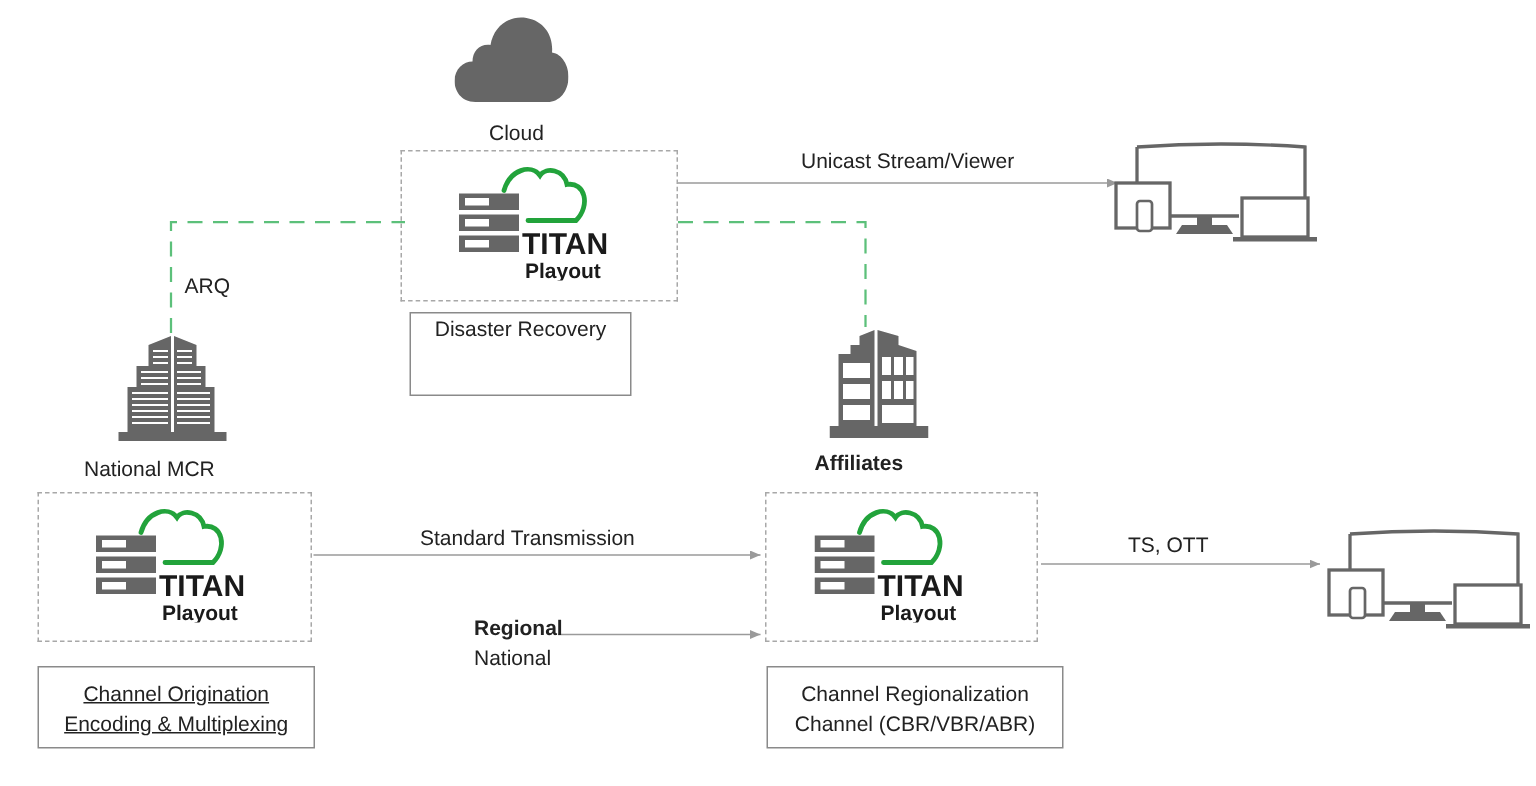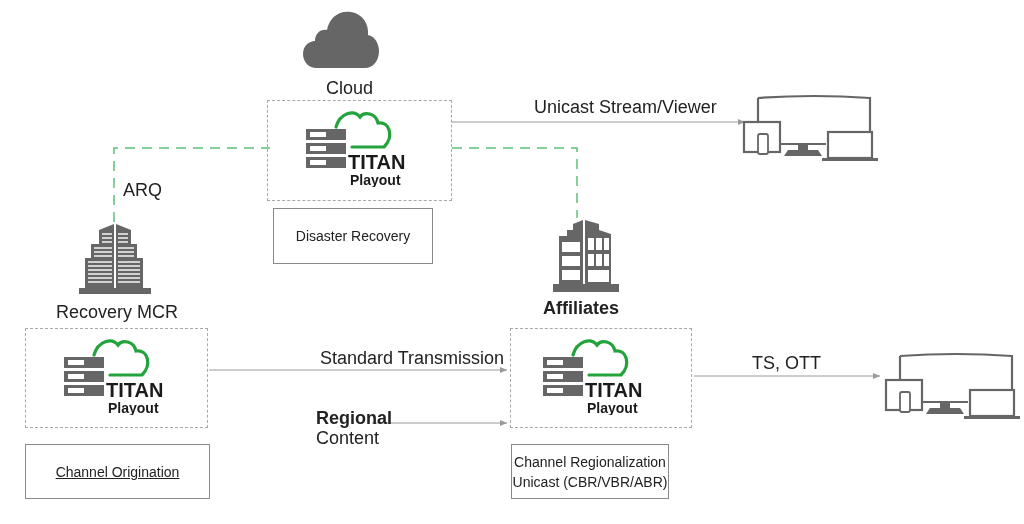--- a/index.html
+++ b/index.html
@@ -1,19 +1,19 @@
 <!DOCTYPE html>
 <html><head>
 <meta charset="utf-8">
 <style>
   html, body { margin:0; padding:0; background:#ffffff; }
   body { width:1024px; height:524px; position:relative; overflow:hidden;
          font-family:"Liberation Sans", "DejaVu Sans", sans-serif; color:#222; }
   .abs { position:absolute; }
-  .lbl { position:absolute; font-size:18px; color:#222; white-space:nowrap; line-height:17px; }
+  .lbl { position:absolute; font-size:14px; color:#222; white-space:nowrap; line-height:17px; }
   .dash-box { position:absolute; border:1.5px dashed #a8a8a8; box-sizing:border-box; }
   .cap-box { position:absolute; border:1px solid #8a8a8a; box-sizing:border-box;
              display:flex; flex-direction:column; align-items:center; justify-content:center;
              font-size:14px; line-height:20px; color:#222; background:#fff; }
   svg.full { position:absolute; left:0; top:0; }
   .logo { position:absolute; width:110px; height:80px; }
 </style>
 </head>
 <body>
 
@@ -49,21 +49,21 @@
       <rect x="4" y="25" width="16" height="5" fill="#fff"></rect>
     <rect x="0" y="36" width="40" height="11" fill="#666"></rect>
       <rect x="4" y="39" width="16" height="5" fill="#fff"></rect>
     <rect x="0" y="50" width="40" height="11" fill="#666"></rect>
       <rect x="4" y="53" width="16" height="5" fill="#fff"></rect>
     <text x="42" y="62" font-family="Liberation Sans, sans-serif" font-weight="bold" font-size="20" fill="#1a1a1a">TITAN</text>
     <text x="44" y="78" font-family="Liberation Sans, sans-serif" font-weight="bold" font-size="14" fill="#1a1a1a">Playout</text>
   </svg>
 </div>
 
-<div class="cap-box" style="left:273px;top:208px;width:160px;height:56px;">
+<div class="cap-box" style="left:273px;top:208px;width:148px;height:56px;justify-content:space-between;">
   <span>Disaster Recovery</span>
 </div>
 
 <span class="lbl" style="left:534px;top:99px;">Unicast Stream/Viewer</span>
 <span class="lbl" style="left:123px;top:162px;margin-top:20px;">ARQ</span>
 
 <svg class="abs" style="left:742px;top:94px;" width="136" height="68" viewBox="0 0 136 68">
   <path d="M16,4 Q72,0 128,4 L128,46" fill="none" stroke="#666" stroke-width="2.2"></path>
   <line x1="16" y1="4" x2="16" y2="28" stroke="#666" stroke-width="2.2"></line>
   <line x1="38" y1="50" x2="84" y2="50" stroke="#666" stroke-width="2.2"></line>
@@ -99,43 +99,44 @@
       <line x1="41" y1="34" x2="57" y2="34"></line>
       <line x1="41" y1="38" x2="57" y2="38"></line>
     <line x1="41" y1="44" x2="63" y2="44"></line>
       <line x1="41" y1="48" x2="63" y2="48"></line>
       <line x1="41" y1="52" x2="63" y2="52"></line>
     <line x1="41" y1="56" x2="63" y2="56"></line>
       <line x1="41" y1="60" x2="63" y2="60"></line>
       <line x1="41" y1="64" x2="63" y2="64"></line>
   </g>
 </svg>
-<span class="lbl" style="left:56px;top:304px;">Recovery MCR</span>
+<span class="lbl" style="left:56px;top:304px;">National MCR</span>
 
 <div class="dash-box" style="left:25px;top:328px;width:183px;height:100px;">
   <svg class="logo" style="left:38px;top:6px;" viewBox="0 0 110 80">
     <path d="M30,20 C34,6 48,2 54,10 C58,4 70,6 72,16 C84,14 88,30 78,40 L46,40" fill="none" stroke="#22a33b" stroke-width="3.2" stroke-linecap="round"></path>
     <rect x="0" y="22" width="40" height="11" fill="#666"></rect>
       <rect x="4" y="25" width="16" height="5" fill="#fff"></rect>
     <rect x="0" y="36" width="40" height="11" fill="#666"></rect>
       <rect x="4" y="39" width="16" height="5" fill="#fff"></rect>
     <rect x="0" y="50" width="40" height="11" fill="#666"></rect>
       <rect x="4" y="53" width="16" height="5" fill="#fff"></rect>
     <text x="42" y="62" font-family="Liberation Sans, sans-serif" font-weight="bold" font-size="20" fill="#1a1a1a">TITAN</text>
     <text x="44" y="78" font-family="Liberation Sans, sans-serif" font-weight="bold" font-size="14" fill="#1a1a1a">Playout</text>
   </svg>
 </div>
 
 <div class="cap-box" style="left:25px;top:444px;width:185px;height:55px;text-decoration:underline;">
   <span>Channel Origination</span>
+  <span>Encoding &amp; Multiplexing</span>
 </div>
 
-<span class="lbl" style="left:280px;top:350px;margin-left:40px;">Standard Transmission</span>
+<span class="lbl" style="left:280px;top:350px;">Standard Transmission</span>
 <span class="lbl" style="left:316px;top:410px;font-weight:bold;">Regional</span>
-<span class="lbl" style="left:316px;top:430px;">Content</span>
+<span class="lbl" style="left:316px;top:430px;">National</span>
 
 <svg class="abs" style="left:553px;top:218px;" width="66" height="74" viewBox="0 0 66 74">
   <path d="M14,12 L20,12 L20,6 L30,2 L30,68 L6,68 L6,18 L14,18 Z" fill="#666"></path>
   <path d="M32,2 L46,6 L46,12 L58,16 L58,68 L32,68 Z" fill="#666"></path>
   <rect x="0" y="66" width="66" height="8" fill="#666"></rect>
   <g fill="#fff">
     <rect x="9" y="24" width="18" height="10"></rect>
       <rect x="9" y="38" width="18" height="10"></rect>
       <rect x="9" y="52" width="18" height="10"></rect>
     <rect x="35" y="20" width="6" height="12"></rect>
@@ -156,23 +157,23 @@
       <rect x="4" y="25" width="16" height="5" fill="#fff"></rect>
     <rect x="0" y="36" width="40" height="11" fill="#666"></rect>
       <rect x="4" y="39" width="16" height="5" fill="#fff"></rect>
     <rect x="0" y="50" width="40" height="11" fill="#666"></rect>
       <rect x="4" y="53" width="16" height="5" fill="#fff"></rect>
     <text x="42" y="62" font-family="Liberation Sans, sans-serif" font-weight="bold" font-size="20" fill="#1a1a1a">TITAN</text>
     <text x="44" y="78" font-family="Liberation Sans, sans-serif" font-weight="bold" font-size="14" fill="#1a1a1a">Playout</text>
   </svg>
 </div>
 
-<div class="cap-box" style="left:511px;top:444px;width:158px;height:55px;">
+<div class="cap-box" style="left:511px;top:444px;width:198px;height:55px;">
   <span>Channel Regionalization</span>
-  <span>Unicast (CBR/VBR/ABR)</span>
+  <span>Channel (CBR/VBR/ABR)</span>
 </div>
 
 <span class="lbl" style="left:752px;top:355px;">TS, OTT</span>
 
 <svg class="abs" style="left:884px;top:352px;" width="136" height="68" viewBox="0 0 136 68">
   <path d="M16,4 Q72,0 128,4 L128,46" fill="none" stroke="#666" stroke-width="2.2"></path>
   <line x1="16" y1="4" x2="16" y2="28" stroke="#666" stroke-width="2.2"></line>
   <line x1="38" y1="50" x2="84" y2="50" stroke="#666" stroke-width="2.2"></line>
   <path d="M46,56 L76,56 L80,62 L42,62 Z" fill="#666"></path>
   <rect x="56" y="50" width="10" height="6" fill="#666"></rect>

